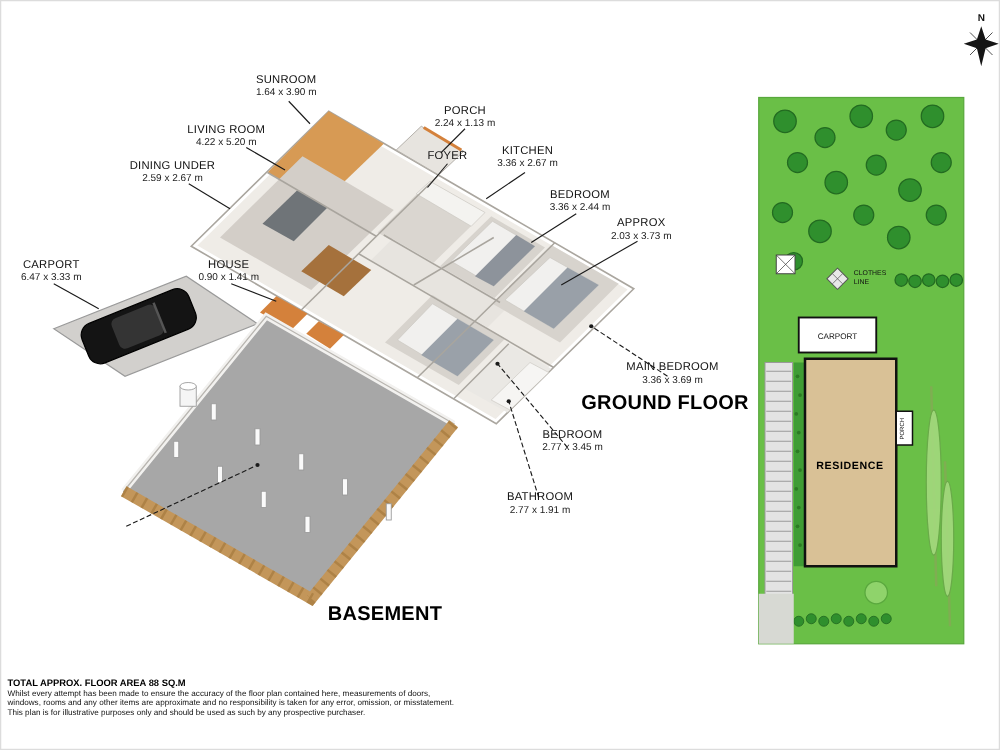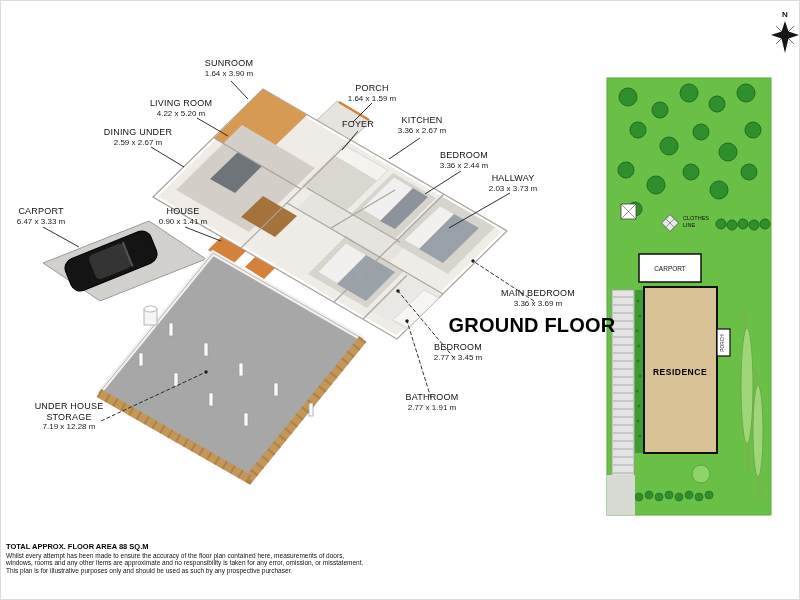--- a/index.html
+++ b/index.html
@@ -2,21 +2,21 @@
 <html><head>
 <meta charset="utf-8">
 <style>
   html,body{margin:0;padding:0;background:#fff;}
   .canvas{position:relative;width:800px;height:600px;background:#ffffff;overflow:hidden;
           font-family:"Liberation Sans", sans-serif;border:1px solid #dcdcdc;box-sizing:border-box;}
   svg.art{position:absolute;left:0;top:0;}
   .lbl{position:absolute;text-align:center;color:#111;line-height:1.18;}
   .rn{font-size:9px;letter-spacing:.2px;}
   .rd{font-size:8px;color:#222;}
-  .floor-title{position:absolute;font-weight:bold;font-size:20px;color:#000;text-align:center;letter-spacing:.2px;}
+  .floor-title{position:absolute;font-weight:bold;font-size:16px;color:#000;text-align:center;letter-spacing:.2px;}
   .footer{position:absolute;left:5px;top:527px;color:#000;line-height:1.15;}
   .addr{font-size:9px;font-weight:bold;}
   .area{font-size:7.5px;font-weight:bold;margin-top:15px;}
   .disc{font-size:6.5px;color:#111;}
 </style>
 </head>
 <body>
 
 <div class="canvas">
 
@@ -221,21 +221,21 @@
     <line x1="793" y1="25" x2="775" y2="43" stroke="#151515" stroke-width="0.6"></line>
   </g>
 </svg>
 
 <div class="lbl" style="left:183px;top:57px;width:90px">
   <div class="rn">SUNROOM</div>
   <div class="rd">1.64 x 3.90 m</div>
 </div>
 <div class="lbl" style="left:326px;top:82px;width:90px">
   <div class="rn">PORCH</div>
-  <div class="rd">1.64 x 1.59 m</div>
+  <div class="rd">2.24 x 1.13 m</div>
 </div>
 <div class="lbl" style="left:135px;top:97px;width:90px">
   <div class="rn">LIVING ROOM</div>
   <div class="rd">4.22 x 5.20 m</div>
 </div>
 <div class="lbl" style="left:92px;top:126px;width:90px">
   <div class="rn">DINING UNDER</div>
   <div class="rd">2.59 x 2.67 m</div>
 </div>
 <div class="lbl" style="left:312px;top:118px;width:90px">
@@ -244,21 +244,21 @@
 </div>
 <div class="lbl" style="left:376px;top:114px;width:90px">
   <div class="rn">KITCHEN</div>
   <div class="rd">3.36 x 2.67 m</div>
 </div>
 <div class="lbl" style="left:418px;top:149px;width:90px">
   <div class="rn">BEDROOM</div>
   <div class="rd">3.36 x 2.44 m</div>
 </div>
 <div class="lbl" style="left:467px;top:172px;width:90px">
-  <div class="rn">HALLWAY</div>
+  <div class="rn">APPROX</div>
   <div class="rd">2.03 x 3.73 m</div>
 </div>
 <div class="lbl" style="left:0px;top:205px;width:80px">
   <div class="rn">CARPORT</div>
   <div class="rd">6.47 x 3.33 m</div>
 </div>
 <div class="lbl" style="left:137px;top:205px;width:90px">
   <div class="rn">HOUSE</div>
   <div class="rd">0.90 x 1.41 m</div>
 </div>
@@ -267,26 +267,23 @@
   <div class="rd">3.36 x 3.69 m</div>
 </div>
 <div class="lbl" style="left:412px;top:341px;width:90px">
   <div class="rn">BEDROOM</div>
   <div class="rd">2.77 x 3.45 m</div>
 </div>
 <div class="lbl" style="left:386px;top:391px;width:90px">
   <div class="rn">BATHROOM</div>
   <div class="rd">2.77 x 1.91 m</div>
 </div>
-<div class="lbl" style="left:23px;top:400px;width:90px">
-  <div class="rn">UNDER HOUSE STORAGE</div>
-  <div class="rd">7.19 x 12.28 m</div>
-</div>
 
 <div class="floor-title" style="left:446px;top:313px;width:170px">GROUND FLOOR</div>
+<div class="floor-title" style="left:237px;top:482px;width:140px">BASEMENT</div>
 
 <div class="footer">
   <div class="area">TOTAL APPROX. FLOOR AREA 88 SQ.M</div>
   <div class="disc">Whilst every attempt has been made to ensure the accuracy of the floor plan contained here, measurements of doors,</div>
   <div class="disc">windows, rooms and any other items are approximate and no responsibility is taken for any error, omission, or misstatement.</div>
   <div class="disc">This plan is for illustrative purposes only and should be used as such by any prospective purchaser.</div>
 </div>
 
 </div>
 

